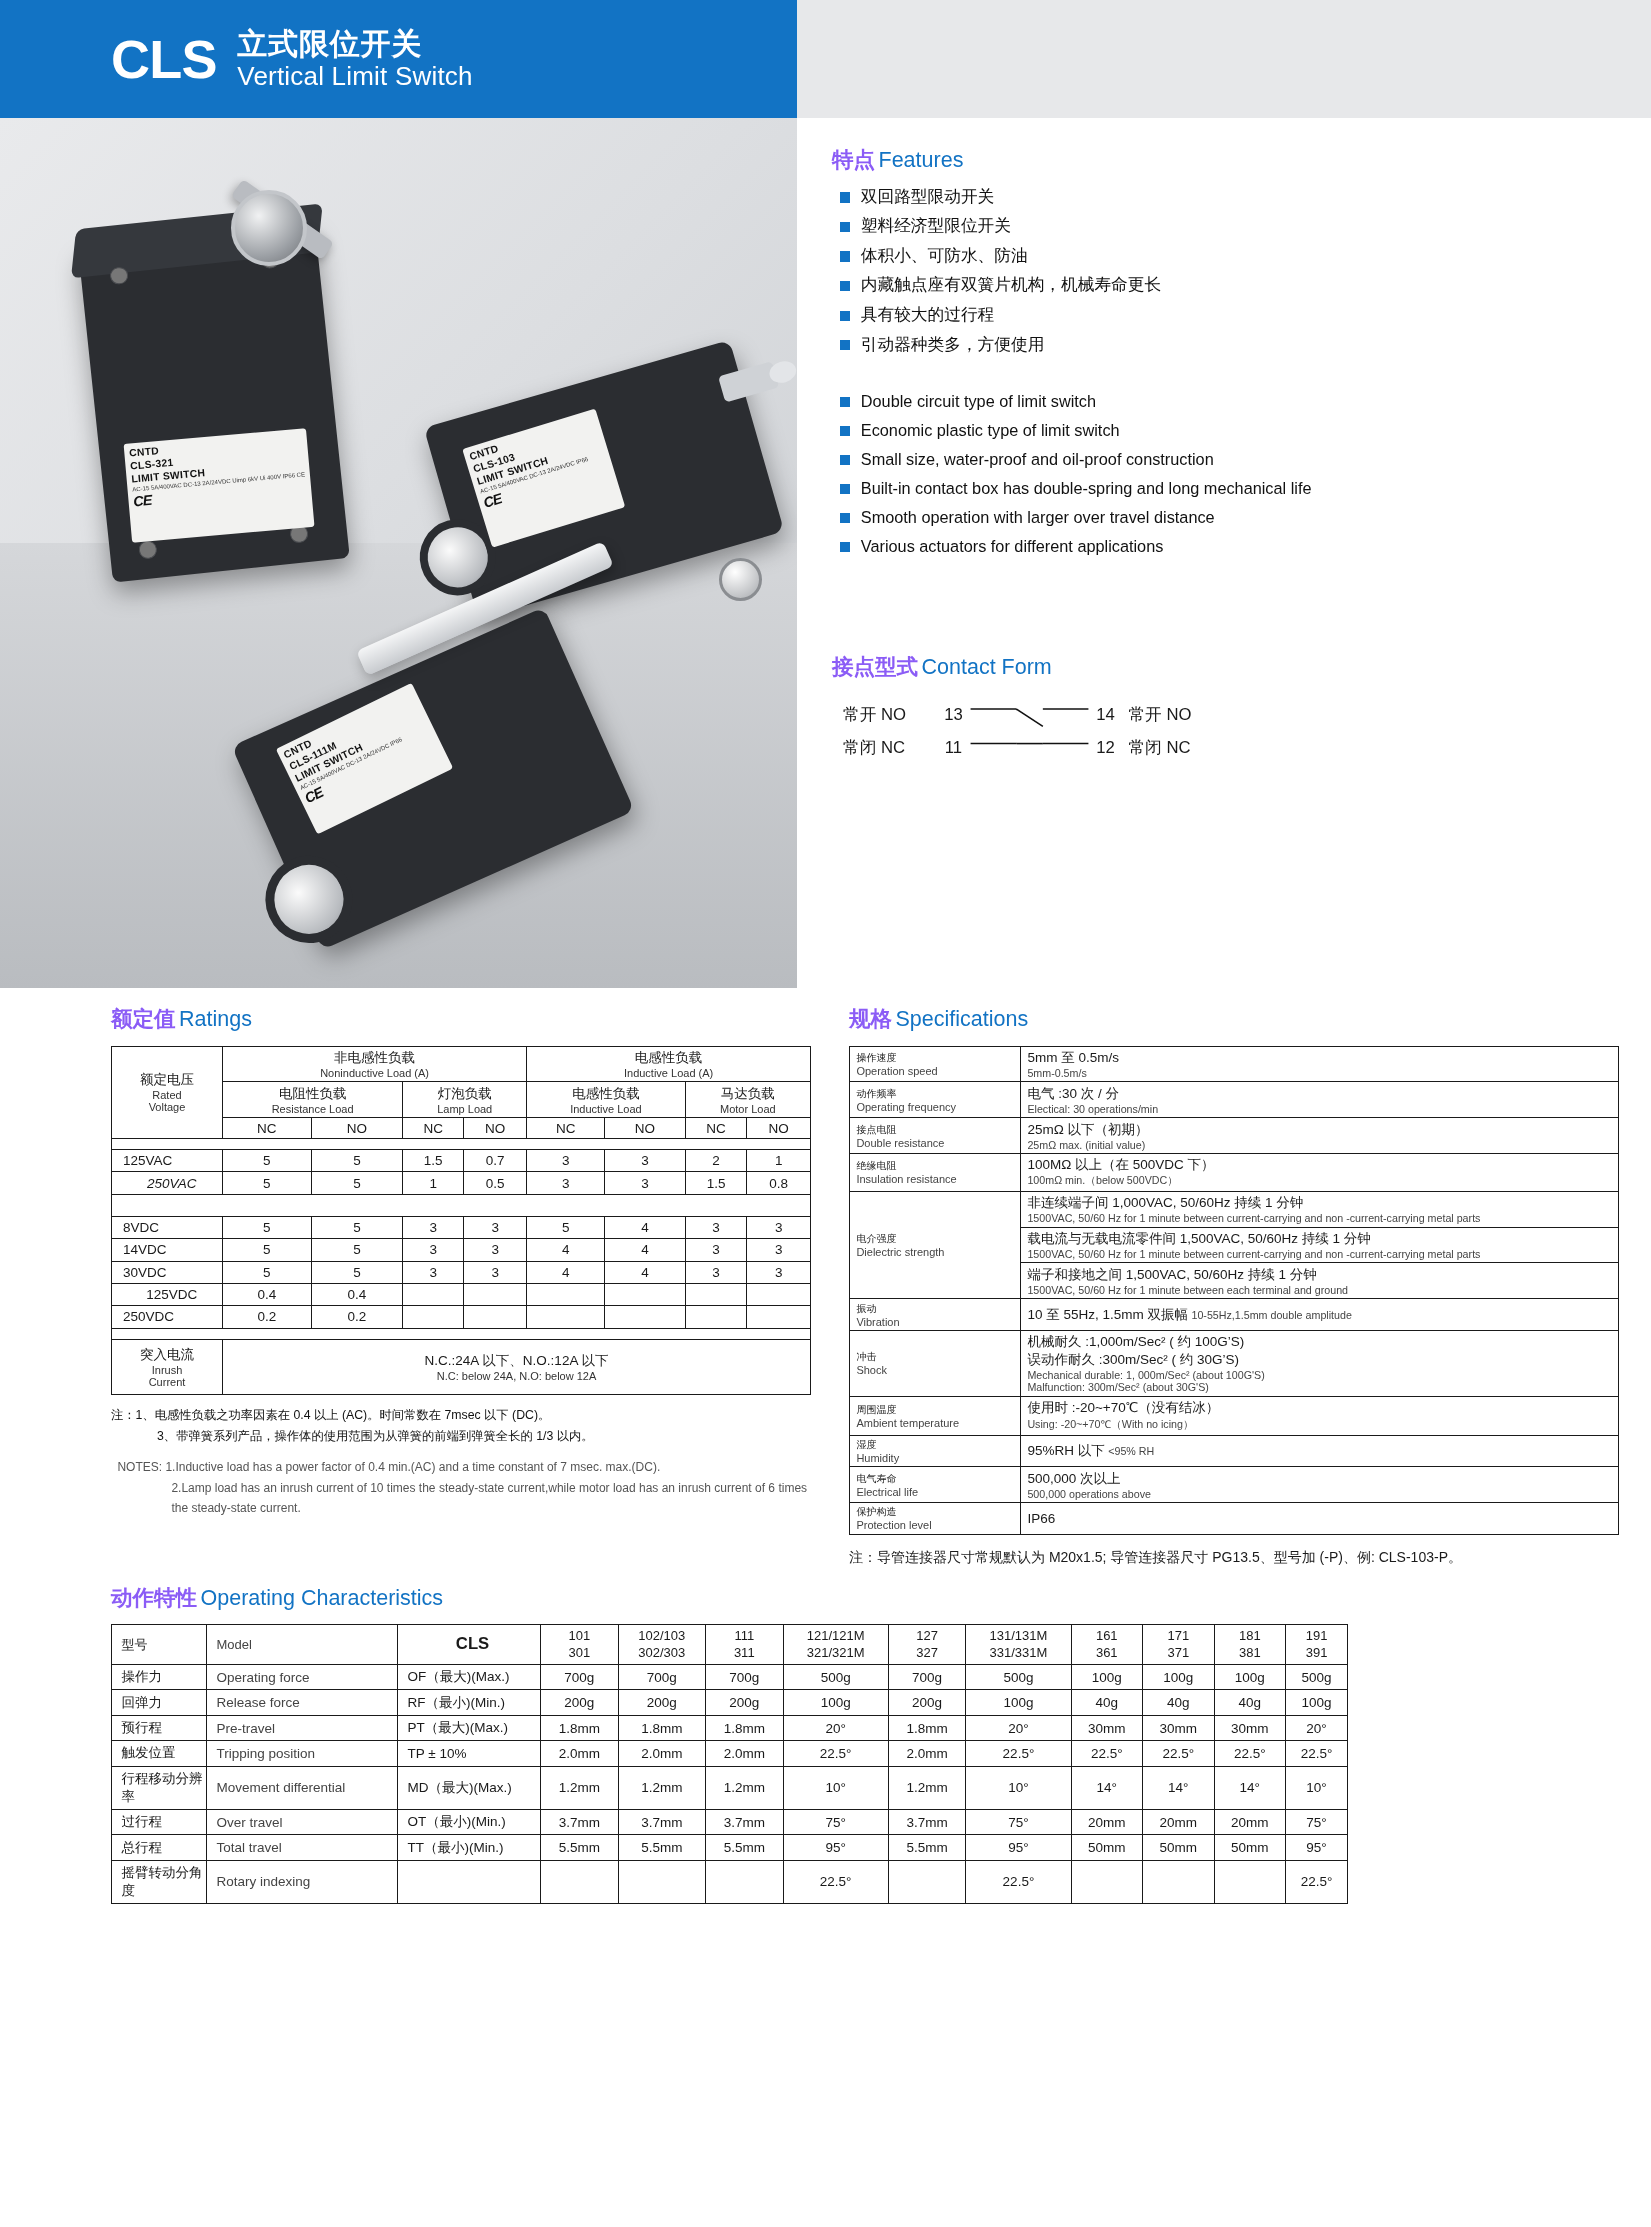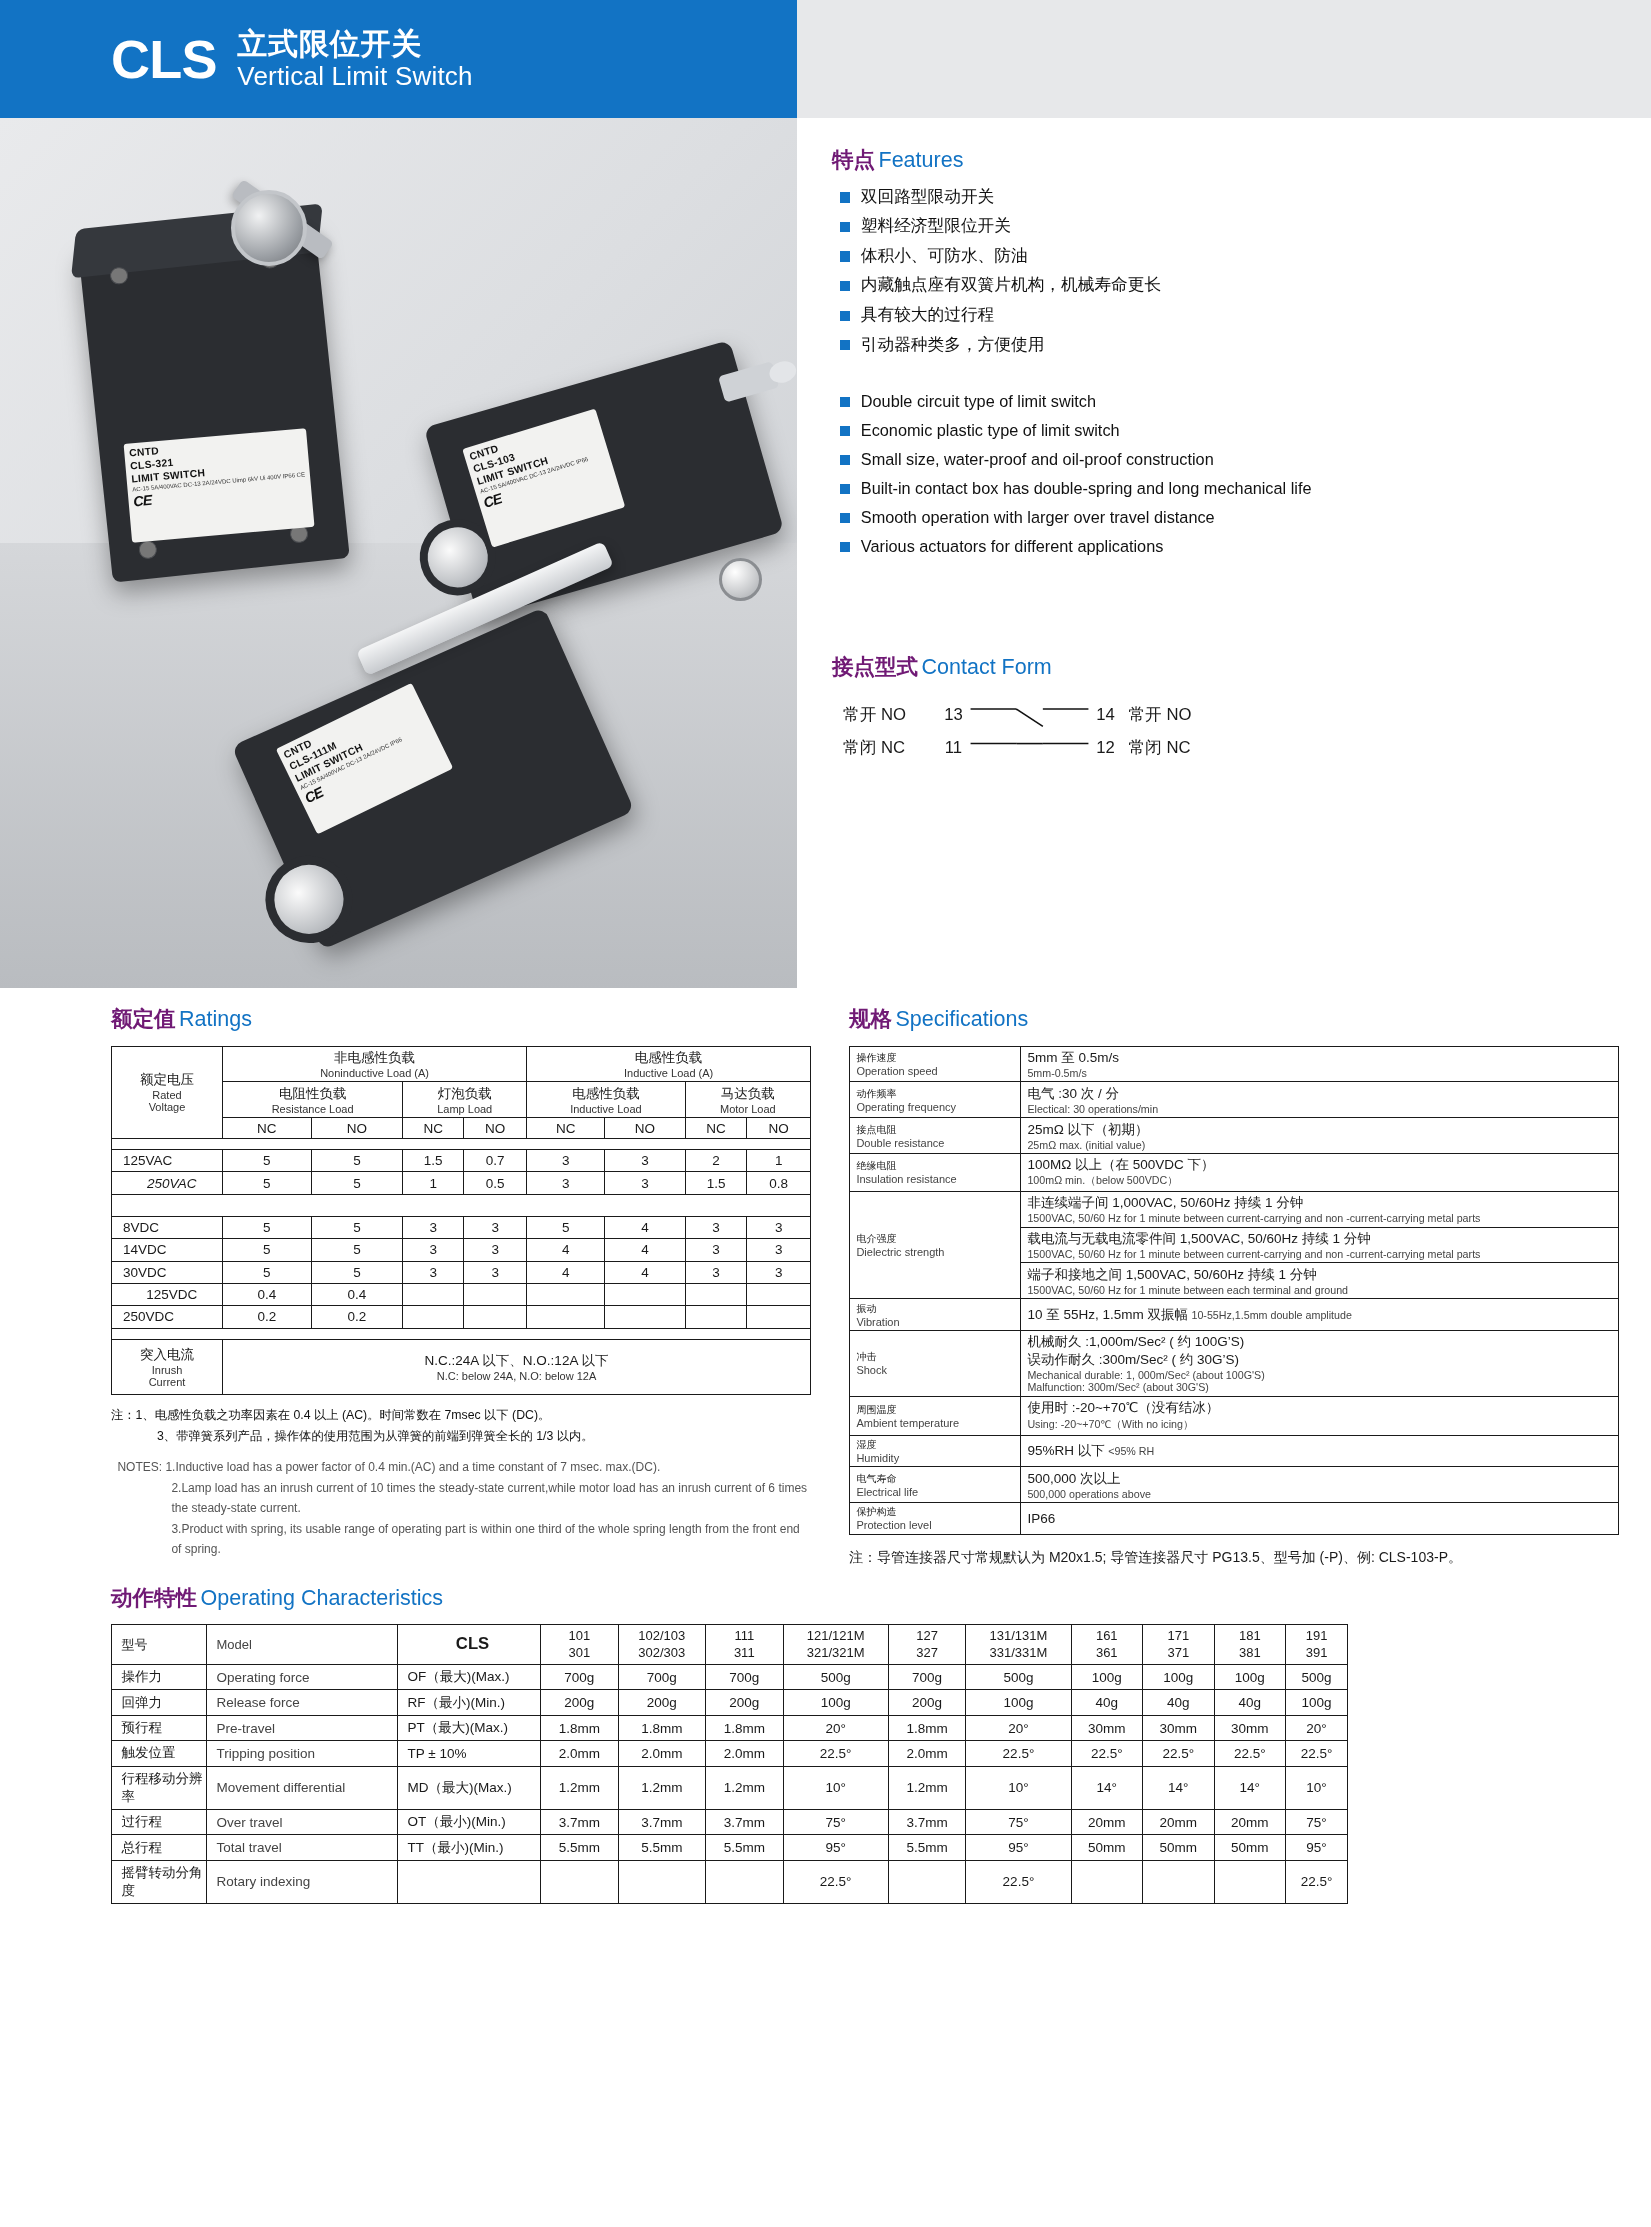--- a/index.html
+++ b/index.html
@@ -70,21 +70,21 @@
   .sw3 .lbl { left:41px; top:17.5px; width:151px; height:95px; transform: rotate(-2deg); }
   .sw3 .conduit { position:absolute; left:-35px; bottom:8px; width:87px; height:87px; border-radius:50%; background: radial-gradient(circle at 40% 35%, #fbfbfb, #b9bcc0 70%, #8d9095); border:9.5px solid #2b2d31; }
   .lever { position:absolute; left:350px; top:477px; width:270px; height:27px; background: linear-gradient(180deg,#f4f5f6,#c8cbcf); border-radius:6.4px; transform: rotate(-24deg); box-shadow:0 5.6px 12.7px rgba(0,0,0,.28); }
   .lever-roller { position:absolute; left:719px; top:440px; width:43px; height:43px; border-radius:50%; background: radial-gradient(circle at 35% 30%, #fff, #a6a9ad); border:3.2px solid #8a8d91; }
 
   .ce { font-size:14.3px; font-weight:bold; font-style:italic; letter-spacing:-0.8px; }
 
   .right-col { flex:1; padding: 27px 32px 0 35px; }
 
   .sec-head { margin-bottom: 12.7px; }
-  .sec-head .cn { color:#701a75; font-size: 21.5px; font-weight:bold; }
+  .sec-head .cn { color:#8b5cf6; font-size: 21.5px; font-weight:bold; }
   .sec-head .en { color:#1273c4; font-size: 21.5px; font-weight:normal; }
 
   .feat-list { list-style:none; margin:0 0 0 4.8px; padding:0; }
   .feat-list li {
     position:relative; padding-left: 24px; margin-bottom: 8.7px;
     font-size: 16.7px; color:#111; line-height:1.25;
   }
   .feat-list li::before {
     content:""; position:absolute; left:3.2px; top:5.6px; width:10.3px; height:10.3px; background:#1273c4;
   }
@@ -442,21 +442,20 @@
         </table>
 
       <div class="notes-cn">
         <div>注：1、电感性负载之功率因素在 0.4 以上 (AC)。时间常数在 7msec 以下 (DC)。</div>
         <div style="padding-left:46px;">3、带弹簧系列产品，操作体的使用范围为从弹簧的前端到弹簧全长的 1/3 以内。</div>
       </div>
 
       <div class="notes-en">
         <div class="hang" style="padding-left:0;text-indent:0;">NOTES: 1.Inductive load has a power factor of 0.4 min.(AC) and a time constant of 7 msec. max.(DC).</div>
         <div style="padding-left:54px;">2.Lamp load has an inrush current of 10 times the steady-state current,while motor load has an inrush current of 6 times the steady-state current.</div>
-        <div style="padding-left:54px;">3.Product with spring, its usable range of operating part is within one third of the whole spring length from the front end of spring.</div>
       </div>
     </div>
 
     <div class="specs-col">
       <div class="sec-head">
         <span class="cn">规格</span>
         <span class="en">Specifications</span>
       </div>
 
       <table class="st">

